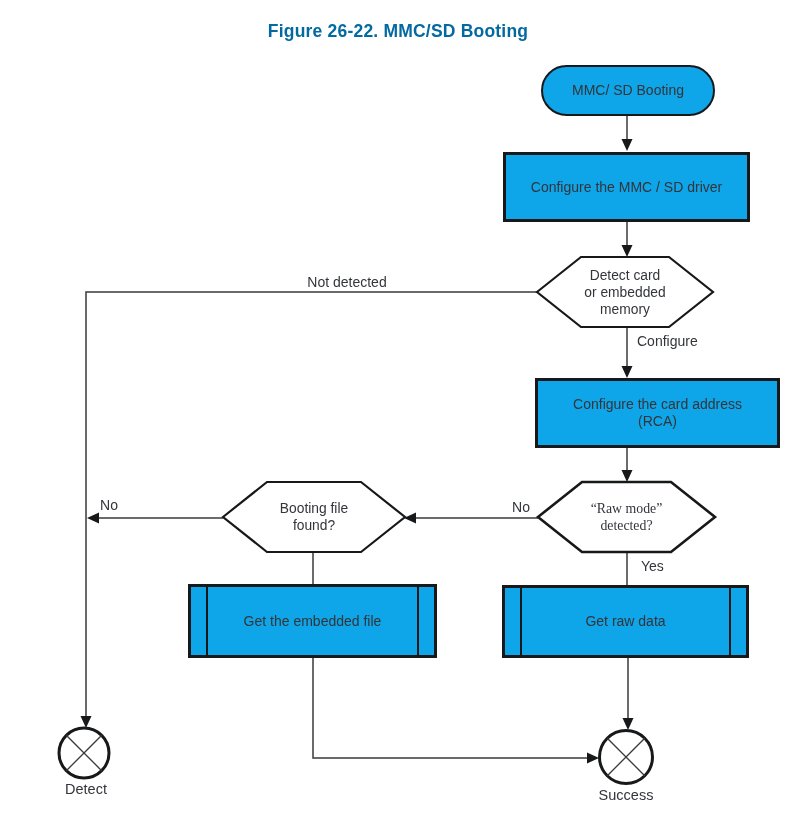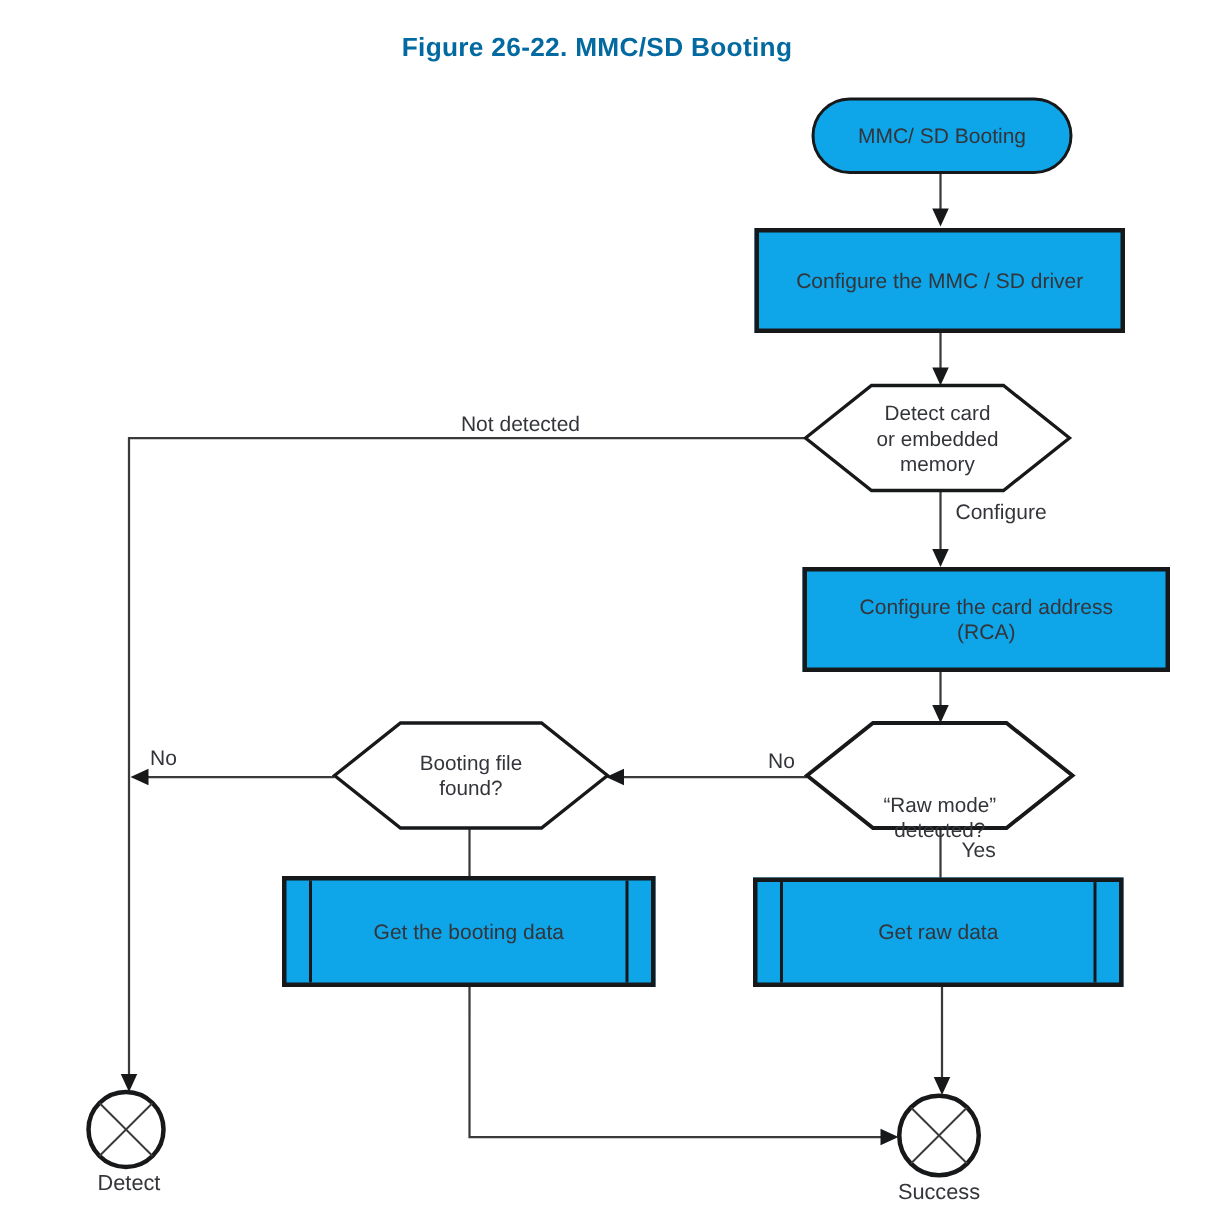--- a/index.html
+++ b/index.html
@@ -127,33 +127,33 @@
   </div>
 
   <div class="node" style="left:503px; top:378px; width:245px; height:70px;margin-left:32px;">
     <span>Configure the card address
 (RCA)</span>
   </div>
 
   <div class="node predef" style="left:188px; top:584px; width:249px; height:74px;">
     <span class="bar left"></span>
     <span class="bar right"></span>
-    <span>Get the booting data</span>
+    <span>Get the embedded file</span>
   </div>
 
   <div class="node predef" style="left:502px; top:585px; width:247px; height:73px;">
     <span class="bar left"></span>
     <span class="bar right"></span>
     <span>Get raw data</span>
   </div>
 
   <div class="hex-label" style="left:545px; top:263px; width:160px; height:58px;">Detect card
 or embedded
 memory</div>
-  <div class="hex-label" style="left:546px; top:519px; width:161px; height:52px;">“Raw mode”
+  <div class="hex-label" style="left:546px; top:491px; width:161px; height:52px;font-family:Liberation Serif, serif;">“Raw mode”
 detected?</div>
   <div class="hex-label" style="left:234px; top:491px; width:160px; height:52px;">Booting file
 found?</div>
 
   <div class="lbl" style="left:280px; top:274px; width:134px;">Not detected</div>
   <div class="lbl" style="left:637px; top:333px; width:80px; text-align:left;">Configure</div>
   <div class="lbl" style="left:496px; top:499px; width:50px;">No</div>
   <div class="lbl" style="left:641px; top:558px; width:50px; text-align:left;">Yes</div>
   <div class="lbl" style="left:84px; top:497px; width:50px;">No</div>
 

